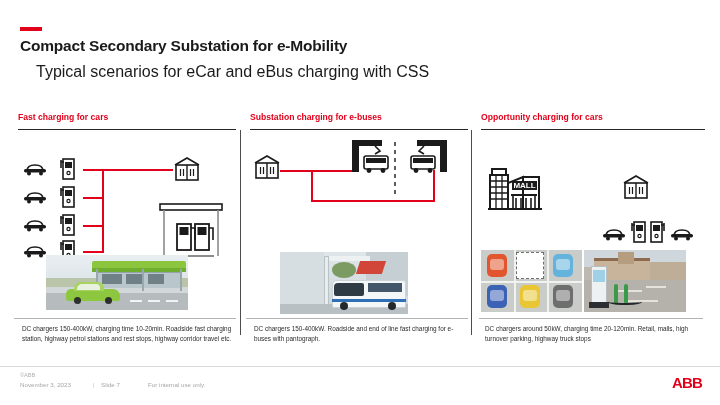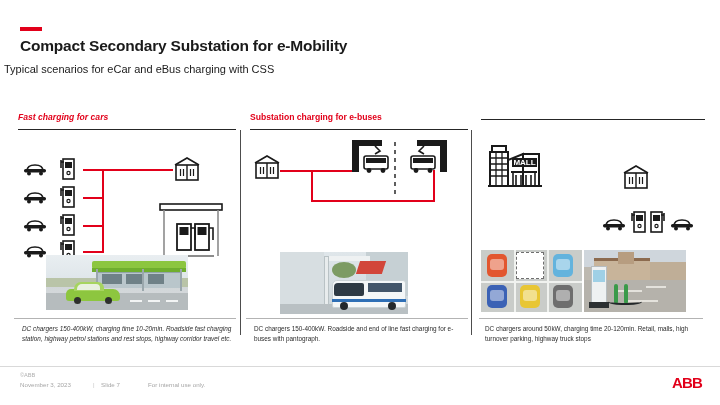--- a/index.html
+++ b/index.html
@@ -5,25 +5,25 @@
   html,body{margin:0;padding:0;}
   body{
     width:720px;height:405px;background:#ffffff;overflow:hidden;
     font-family:"Liberation Sans",sans-serif;color:#1a1a1a;position:relative;
   }
   .slide{position:absolute;inset:0;padding-left:34px;}
 
   
   .accent-dash{position:absolute;left:20px;top:27px;width:22px;height:4px;background:#e2001a;}
   .title{position:absolute;left:20px;top:37px;font-size:15.5px;font-weight:bold;letter-spacing:-.2px;color:#1a1a1a;}
-  .subtitle{position:absolute;left:4px;top:63px;font-size:11px;color:#1a1a1a;}
+  .subtitle{position:absolute;left:36px;top:63px;font-size:16px;color:#1a1a1a;}
 
   
   .col{position:absolute;top:112px;height:250px;}
-  .col1{left:18px;width:218px;font-style:italic;}
+  .col1{left:18px;width:218px;}
   .col2{left:250px;width:218px;}
   .col3{left:481px;width:224px;}
 
   .col-head{font-size:8.6px;font-weight:bold;color:#e2001a;white-space:nowrap;}
   .col-rule{margin-top:7px;height:1.4px;background:#262626;}
 
   .vdiv{position:absolute;top:130px;width:1px;height:205px;background:#4d4d4d;}
   .vdiv1{left:240px;}
   .vdiv2{left:471px;}
 
@@ -318,25 +318,26 @@
       <div class="busb" style="left:60px;"></div>
       <div class="busb" style="left:108px;"></div>
     </div>
 
     <div class="cap-rule" style="left:-4px;top:206px;width:222px;"></div>
     <div class="caption" style="left:4px;top:212px;width:212px;">DC chargers 150-400kW.
 Roadside and end of line fast charging  for e-buses with pantograph.</div>
   </div>
 
   <div class="col col3">
+    <div class="col-head">Opportunity charging for cars</div>
     <div class="col-rule"></div>
 
     <div class="diagram">
 
-      <div class="icon" style="left:6px;top:22px;">
+      <div class="icon" style="left:6px;top:35px;">
         <svg width="56" height="48" viewBox="0 0 56 48">
           <rect x="3" y="10" width="18" height="34" fill="none" stroke="#1a1a1a" stroke-width="2"></rect>
           <path d="M5 4h14v6H5z" fill="none" stroke="#1a1a1a" stroke-width="2"></path>
           <path d="M3 16h18M3 22h18M3 28h18M3 34h18M9 10v34M15 10v34" stroke="#1a1a1a" stroke-width="1.3"></path>
           <path d="M21 18 36 12v32H21z" fill="none" stroke="#1a1a1a" stroke-width="2"></path>
           <rect x="36" y="12" width="16" height="32" fill="none" stroke="#1a1a1a" stroke-width="2"></rect>
           <rect x="25" y="16" width="25" height="9" fill="#1a1a1a"></rect>
           <text x="37.5" y="23.4" font-family="Liberation Sans, sans-serif" font-size="8" font-weight="bold" fill="#fff" text-anchor="middle">MALL</text>
           <rect x="26" y="30" width="22" height="14" fill="none" stroke="#1a1a1a" stroke-width="1.6"></rect>
           <path d="M24 30h26" stroke="#1a1a1a" stroke-width="2"></path>

